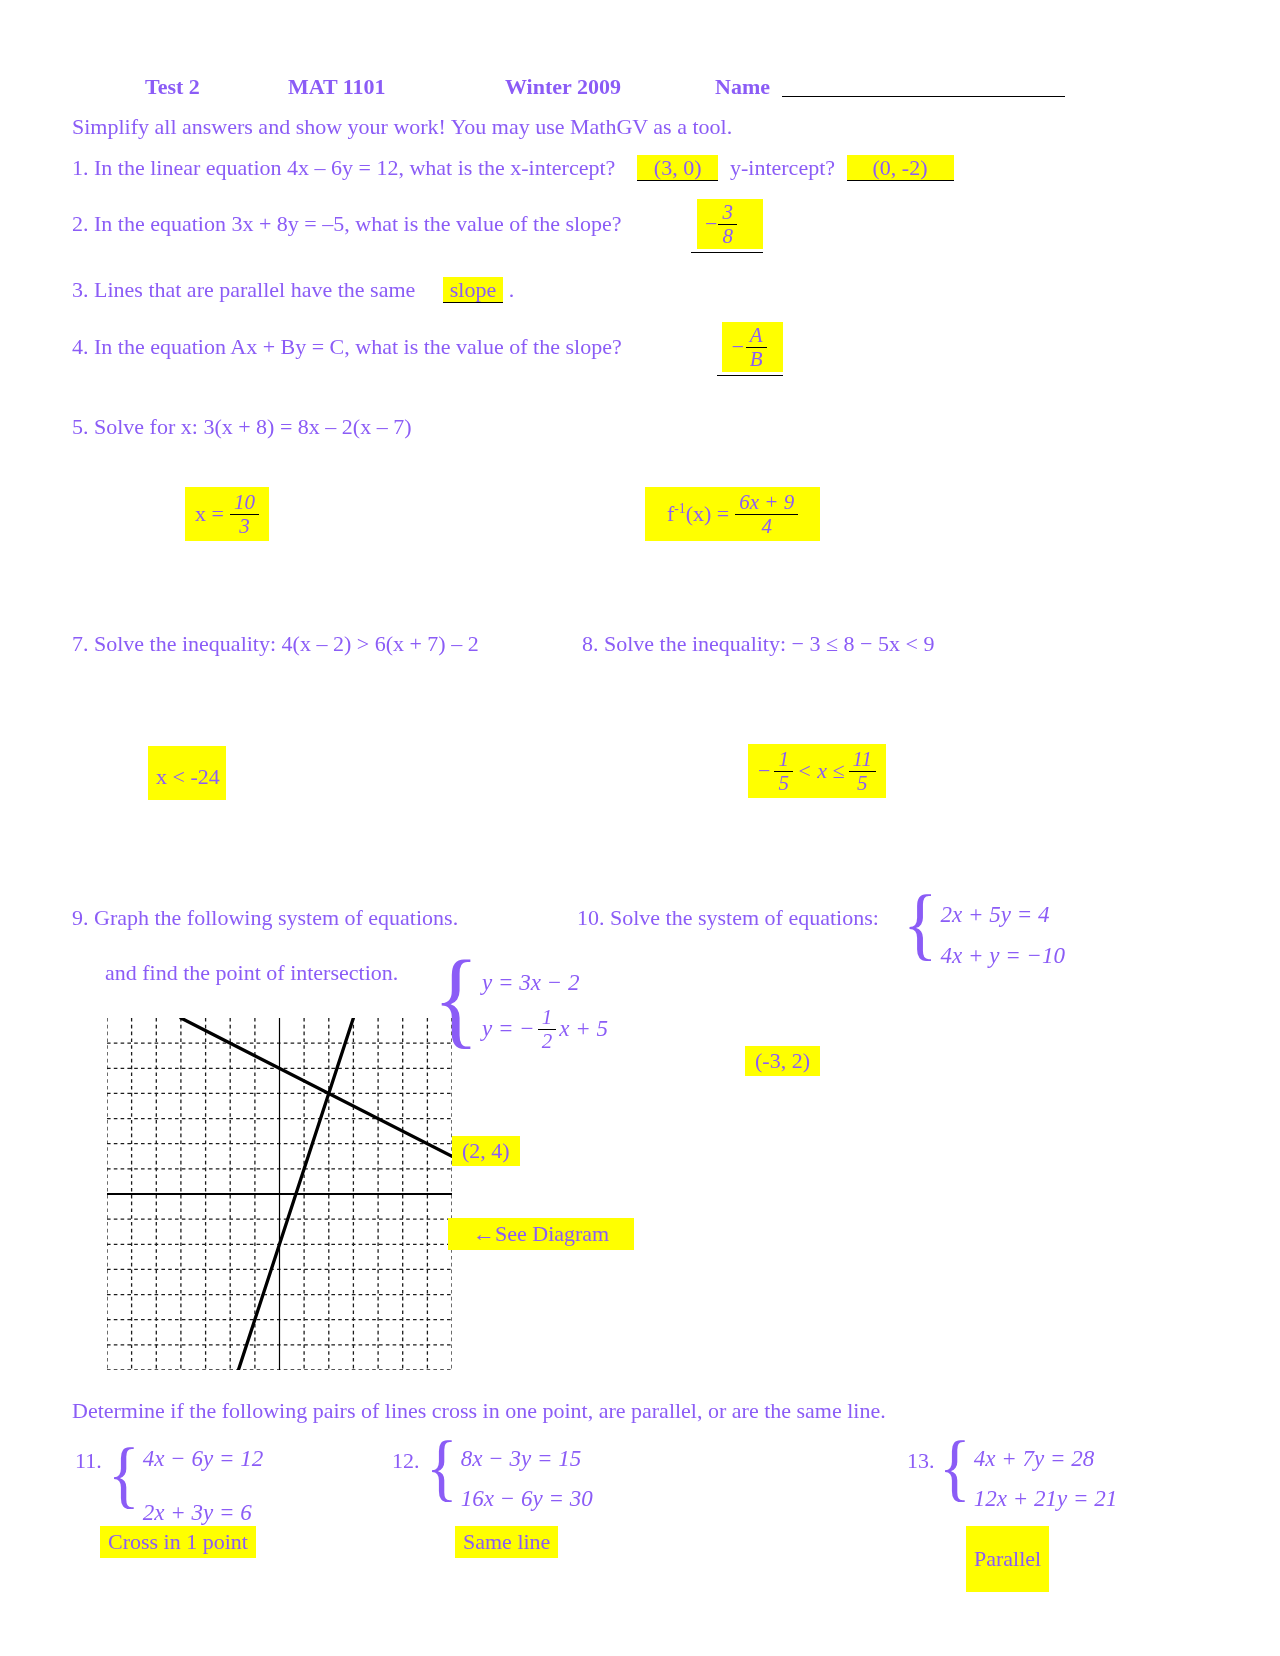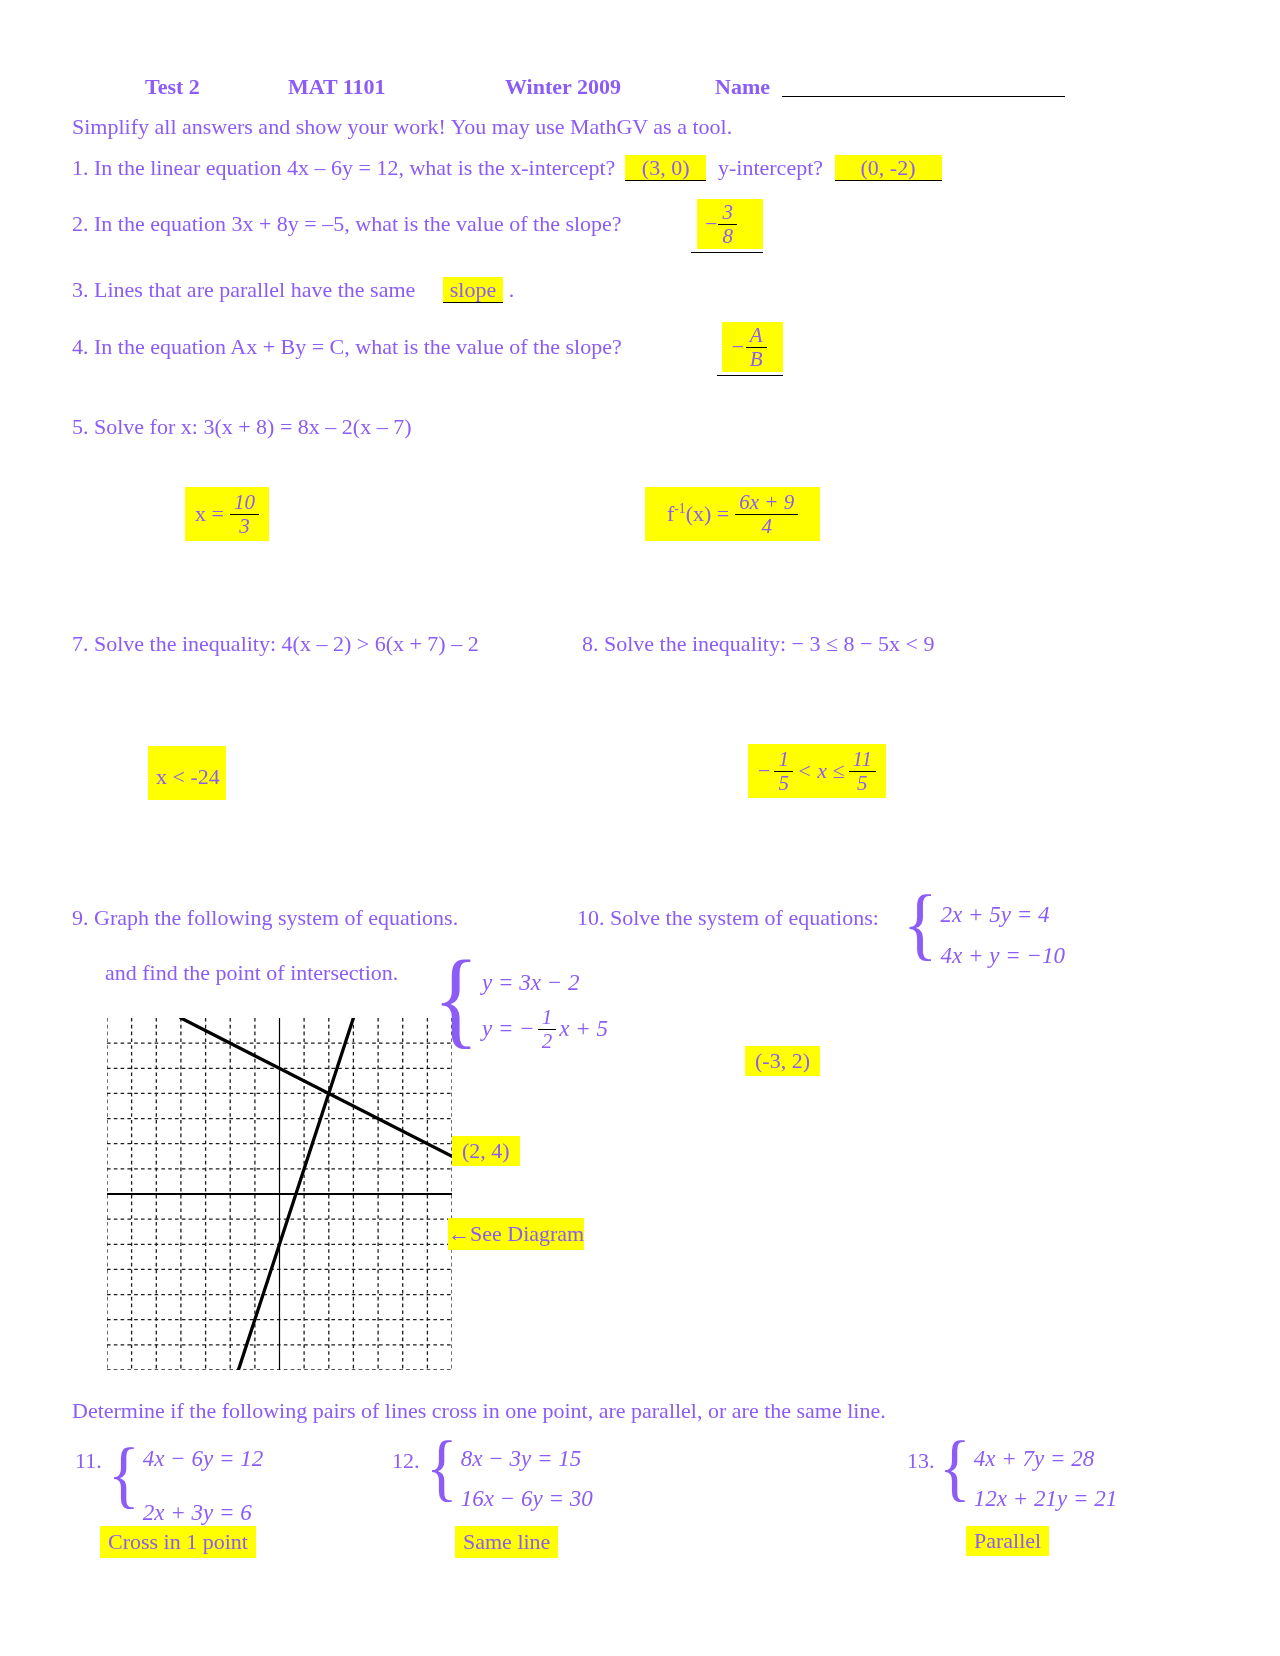--- a/index.html
+++ b/index.html
@@ -33,21 +33,21 @@
   <div class="abs b" style="left:145px;top:74px">Test 2</div>
   <div class="abs b" style="left:288px;top:74px">MAT 1101</div>
   <div class="abs b" style="left:505px;top:74px">Winter 2009</div>
   <div class="abs b" style="left:715px;top:74px">Name</div>
   <div class="abs" style="left:782px;top:76px;width:283px;height:20px;border-bottom:1.8px solid #000"></div>
 
   <div class="abs" style="left:72px;top:114px">Simplify all answers and show your work! You may use MathGV as a tool.</div>
 
   <div class="abs" style="left:72px;top:155px">
     <span>1. In the linear equation 4x – 6y = 12, what is the x-intercept?</span>
-    <span class="hl blank" style="padding:0 17px;margin-left:4px">(3, 0)</span>
+    <span class="hl blank" style="padding:0 17px;margin-left:16px">(3, 0)</span>
     <span style="margin-left:6px">y-intercept?</span>
     <span class="hl blank" style="padding:0 26px;margin-left:6px">(0, -2)</span>
   </div>
 
   <div class="abs" style="left:72px;top:211px">2. In the equation 3x + 8y = –5, what is the value of the slope?</div>
   <div class="abs" style="left:697px;top:199px">
     <div class="hl row" style="gap:1px;padding:2px 8px">
       <span>−</span>
       <span class="frac">
         <span class="fn">3</span>
@@ -175,21 +175,21 @@
       <line class="grid" x1="0" y1="75.4" x2="345" y2="75.4"></line>
       <line class="grid" x1="0" y1="50.3" x2="345" y2="50.3"></line>
       <line class="grid" x1="0" y1="25.1" x2="345" y2="25.1"></line>
       <line class="yaxis" x1="172.5" y1="0" x2="172.5" y2="352"></line>
       <line class="xaxis" x1="0" y1="176" x2="345" y2="176"></line>
       <line class="plot" x1="131.4" y1="352.0" x2="246.4" y2="0.0"></line>
       <line class="plot" x1="73.9" y1="0.0" x2="345.0" y2="138.3"></line>
     </svg>
 
   <div class="abs hl" style="left:452px;top:1136px;padding:2px 10px">(2, 4)</div>
-  <div class="abs hl" style="left:448px;top:1218px;padding:3px 0">←See Diagram</div>
+  <div class="abs hl" style="left:448px;top:1218px;padding:3px 25px">←See Diagram</div>
 
   <div class="abs" style="left:72px;top:1398px">Determine if the following pairs of lines cross in one point, are parallel, or are the same line.</div>
 
   <div class="abs" style="left:75px;top:1448px">11.</div>
   <div class="abs sys" style="left:108px;top:1422px">
     <span class="br" style="font-size:66px">{</span>
     <span class="eqs" style="gap:28px;font-size:23px">
       <span>4x − 6y = 12</span>
       <span>2x + 3y = 6</span>
     </span>
@@ -208,15 +208,15 @@
   <div class="abs sys" style="left:939px;top:1422px">
     <span class="br" style="font-size:66px">{</span>
     <span class="eqs" style="gap:14px;font-size:23px">
       <span>4x + 7y = 28</span>
       <span>12x + 21y = 21</span>
     </span>
   </div>
 
   <div class="abs hl" style="left:100px;top:1526px;padding:3px 8px">Cross in 1 point</div>
   <div class="abs hl" style="left:455px;top:1526px;padding:3px 8px">Same line</div>
-  <div class="abs hl" style="left:966px;top:1526px;padding:2px 8px">Parallel</div>
+  <div class="abs hl" style="left:966px;top:1526px;padding:20px 8px">Parallel</div>
 
 </div>
 
 </body></html>

